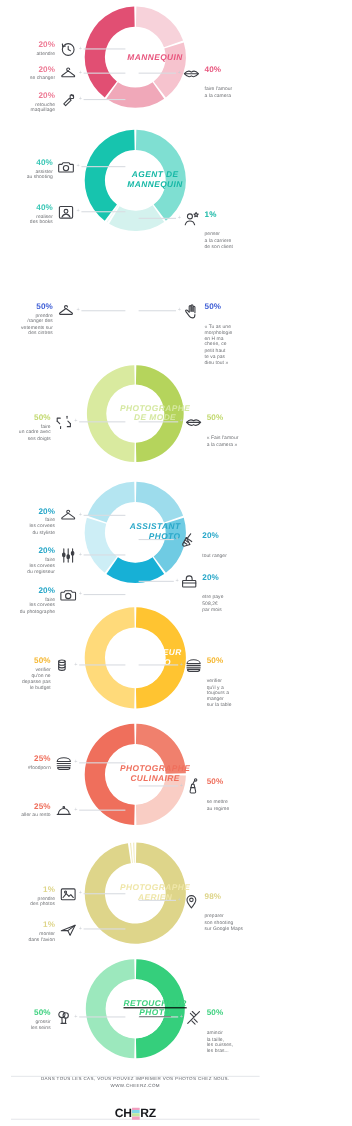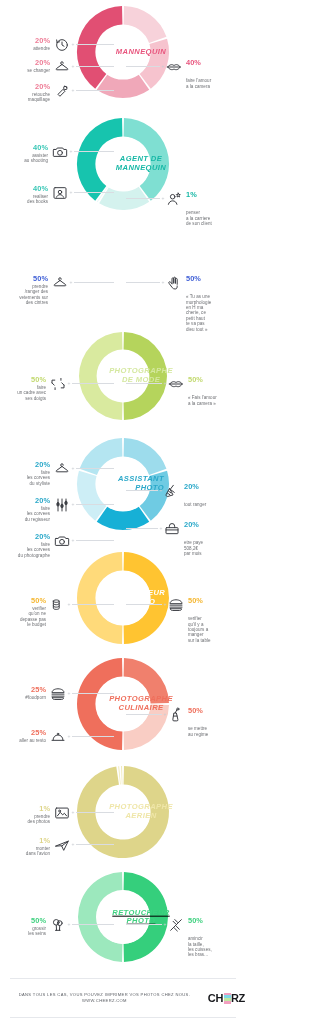--- a/index.html
+++ b/index.html
@@ -64,22 +64,23 @@
     display:flex;align-items:center;flex:0 0 auto;
     height:17px;
   }
   .plus{font-size:5px;color:#c9ccd2;line-height:1;padding:0 1.5px;}
   .rule{height:1px;background:#d9dce1;}
 
   
   .footer{
     position:absolute;left:0;right:0;
     display:flex;align-items:center;justify-content:space-between;
-    padding:0 1px;
+    padding:0 18px;
     box-sizing:border-box;
+    flex-direction:column;
   }
   .footer-top-rule,.footer-bot-rule{
     position:absolute;left:10px;right:10px;height:1px;background:#e6e8ec;
   }
   .footer-text{font-size:4.1px;color:#5d6066;letter-spacing:.35px;line-height:1.45;text-align:center;flex:1;}
   .footer-text .line2{display:block;}
   .logo{display:flex;align-items:center;font-weight:bold;font-size:11px;letter-spacing:-.3px;color:#17181c;position:relative;}
   .logo .ltr{display:inline-block;}
   .logo .estack{display:inline-flex;flex-direction:column;justify-content:center;width:7px;height:11px;gap:.8px;margin:0 .4px;}
   .logo .estack i{display:block;height:2.2px;border-radius:.3px;}
@@ -551,20 +552,33 @@
           <svg width="16" height="16" viewBox="0 0 24 24" fill="none" stroke="#3d3f45" stroke-width="1.5" stroke-linecap="round" stroke-linejoin="round">
             <path d="M2.6 13.6 21.4 6.2 14.6 20l-3-6.4z"></path>
             <path d="M11.6 13.6 21.4 6.2"></path>
           </svg>
         </span>
         <span class="conn">
           <span class="plus">+</span>
           <span class="rule" style="width: 38px;"></span>
         </span>
       </div>
+      <div class="item right" style="top: 44px; right: 2px; width: 118px; justify-content: flex-start;">
+        <span class="conn">
+          <span class="rule" style="width: 34px;"></span>
+          <span class="plus">+</span>
+        </span>
+        <span class="icon">
+          <svg width="16" height="16" viewBox="0 0 24 24" fill="none" stroke="#3d3f45" stroke-width="1.5" stroke-linecap="round" stroke-linejoin="round">
+            <path d="M12 21.4c4-4.6 6-8.1 6-10.6a6 6 0 1 0-12 0c0 2.5 2 6 6 10.6z"></path>
+            <circle cx="12" cy="10.6" r="2.4"></circle>
+          </svg>
+        </span>
+        <div class="item-text" style="margin-left: 3px;"><span class="pct" style="color: rgb(222, 213, 138);">98%</span><span class="desc">preparer<br>son shooting<br>sur Google Maps</span></div>
+      </div>
     </div>
     <div class="job" style="position: absolute; left: 0px; top: 872px; width: 246px; height: 90px;">
       <div class="donut-wrap" style="top: 0px; width: 90px; height: 90px;">
         <div class="donut" style="width: 90px; height: 90px;">
           <svg width="90" height="90" viewBox="0 0 90 90">
             <path d="M45.94240889475107 0.00986924363195385A45 45 0 0 1 45.942408894751054 89.99013075636805L45.56544533685064 71.99407845382083A27 27 0 0 0 45.565445336850644 18.00592154617917Z" fill="#35cf7c"></path>
             <path d="M44.057591105248946 89.99013075636805A45 45 0 0 1 44.057591105248946 0.00986924363195385L44.43455466314937 18.00592154617917A27 27 0 0 0 44.43455466314937 71.99407845382083Z" fill="#9ce8bd"></path>
           </svg>
           <div class="donut-hole" style="width: 52.65px; height: 52.65px; text-decoration: underline;">
             <div class="donut-label" style="color: rgb(62, 209, 127);">RETOUCHEUR<br>PHOTO</div>

